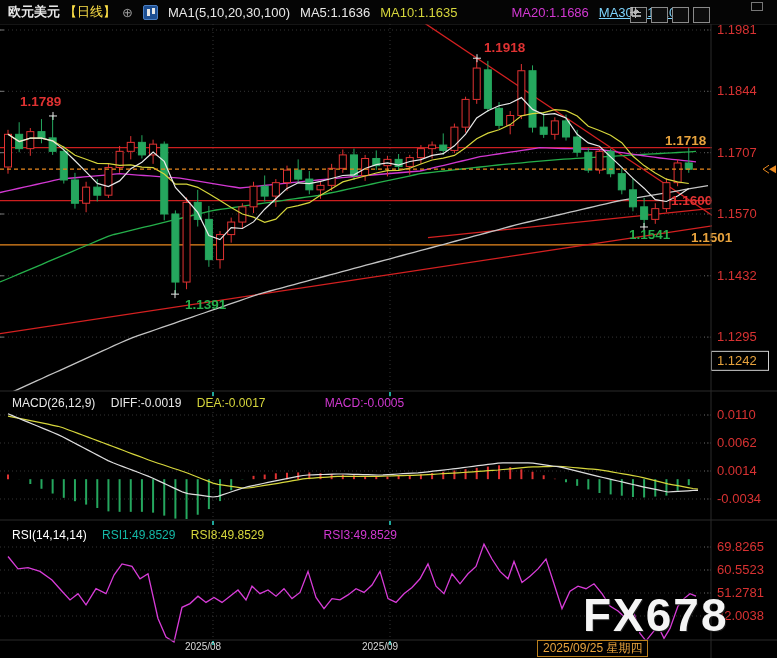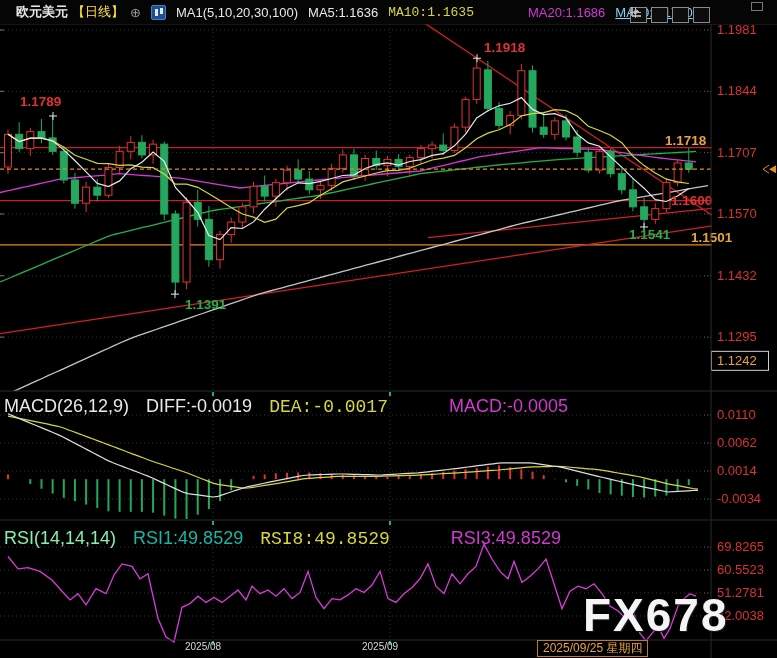--- a/index.html
+++ b/index.html
@@ -2,31 +2,31 @@
 <html><head>
 <meta charset="utf-8">
 <style>
   html,body{margin:0;padding:0;background:#000;}
   .app{position:relative;width:777px;height:658px;background:#000;overflow:hidden;
        font-family:"Liberation Sans","DejaVu Sans",sans-serif;}
   svg{position:absolute;left:0;top:0;}
   .hdr{position:absolute;left:0;top:0;width:777px;height:24px;background:#050505;
        display:flex;align-items:center;font-size:13px;white-space:nowrap;z-index:5;}
   .hdr span{margin-right:10px;}
-  .t-white{color:#e8e8e8;} .t-yellow{color:#d6d63c;font-family:Liberation Mono, monospace;} .t-magenta{color:#d238d2;padding-left:44px;}
+  .t-white{color:#e8e8e8;} .t-yellow{color:#d6d63c;} .t-magenta{color:#d238d2;padding-left:44px;}
   .t-green{color:#7dd3fc;text-decoration:underline;} .t-orange{color:#fde047;}
   .cyc{color:#9a9a9a;font-size:13px;margin-right:8px;margin-left:-4px;}
   .kico{width:13px;height:13px;background:#1d4f93;border:1px solid #4a7ec2;border-radius:2px;
         display:inline-block;position:relative;margin-right:6px;}
   .kico i{position:absolute;width:3px;background:#e8e8e8;}
   .toolbar{position:absolute;right:67px;top:7px;display:flex;gap:4px;z-index:6;}
   .tbtn{width:15px;height:14px;border:1px solid #8a8a8a;background:#0d0d0d;
         display:flex;align-items:center;justify-content:center;}
   .corner{position:absolute;right:14px;top:2px;width:10px;height:7px;border:1px solid #777;z-index:6;}
-  .paneLabel{position:absolute;left:4px;font-size:18px;white-space:nowrap;z-index:4;}
+  .paneLabel{position:absolute;left:12px;font-size:12px;white-space:nowrap;z-index:4;}
   .paneLabel span{margin-right:12px;}
   .xaxis-label{position:absolute;top:641px;font-size:10px;color:#d8d8d8;z-index:4;}
   .xaxis-box{position:absolute;top:640px;font-size:12px;color:#e8a33d;border:1px solid #b97f1d;
              padding:0 5px;height:15px;line-height:15px;z-index:4;background:#000;}
   .wm{position:absolute;left:583px;top:588px;font-size:46px;font-weight:bold;color:#f5f5f5;
       letter-spacing:2px;z-index:7;text-shadow:0 0 2px #000,1px 1px 0 #222;}
 </style>
 </head>
 <body>
 
@@ -339,21 +339,21 @@
       <g>
         <line x1="0" y1="24" x2="777" y2="24" stroke="#2a2a2a" stroke-width="1"></line>
         <line x1="0" y1="391" x2="777" y2="391" stroke="#2a2a2a" stroke-width="1"></line>
         <line x1="0" y1="520" x2="777" y2="520" stroke="#2a2a2a" stroke-width="1"></line>
         <line x1="0" y1="640" x2="777" y2="640" stroke="#2a2a2a" stroke-width="1"></line>
         <line x1="711" y1="24" x2="711" y2="658" stroke="#2a2a2a" stroke-width="1"></line>
       </g>
     </svg>
 
   <div class="hdr">
-    <span class="t-white" style="margin-left:16px;font-weight:bold">欧元美元</span>
+    <span class="t-white" style="margin-left:8px;font-weight:bold">欧元美元</span>
     <span class="t-orange" style="margin-left:-6px">【日线】</span>
     <span class="cyc">⊕</span>
     <span class="kico">
         <i style="left:3px;top:3px;height:7px"></i>
         <i style="left:8px;top:2px;height:6px"></i>
       </span>
     <span class="t-white">MA1(5,10,20,30,100)</span>
     <span class="t-white">MA5:1.1636</span>
     <span class="t-yellow">MA10:1.1635</span>
     <span class="t-magenta">MA20:1.1686</span>
@@ -389,21 +389,21 @@
   <div class="corner"></div>
 
   <div class="paneLabel" style="top:396px">
     <span style="color:#e8e8e8">MACD(26,12,9)</span>
     <span style="color:#e8e8e8">DIFF:-0.0019</span>
     <span class="t-yellow">DEA:-0.0017</span>
     <span class="t-magenta">MACD:-0.0005</span>
   </div>
 
   <div class="paneLabel" style="top:528px">
-    <span style="color:#86efac">RSI(14,14,14)</span>
+    <span style="color:#ffffff">RSI(14,14,14)</span>
     <span style="color:#14b8a6">RSI1:49.8529</span>
     <span class="t-yellow">RSI8:49.8529</span>
     <span class="t-magenta">RSI3:49.8529</span>
   </div>
 
   <div class="xaxis-label" style="left:185px">2025/08</div>
   <div class="xaxis-label" style="left:362px">2025/09</div>
   <div class="xaxis-box" style="left:537px">2025/09/25 星期四</div>
 
   <div class="wm">FX678</div>

